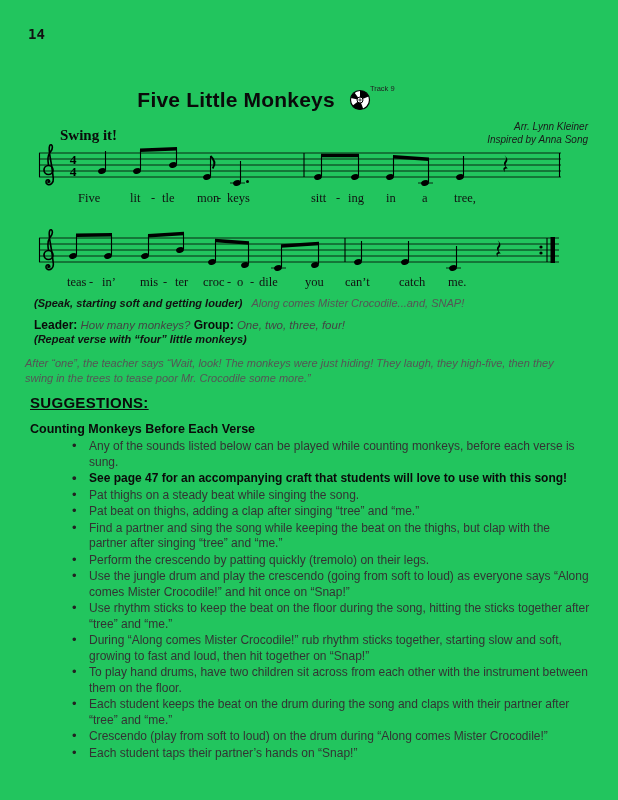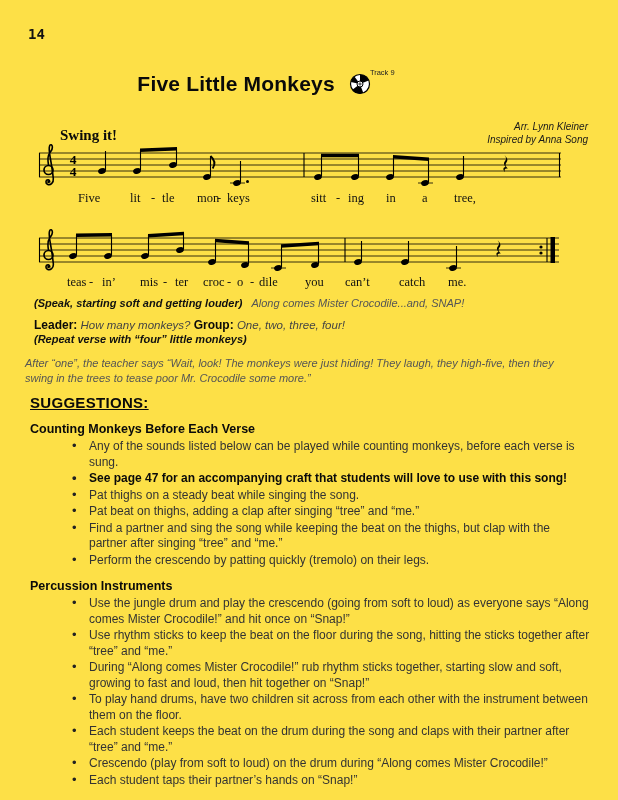--- a/index.html
+++ b/index.html
@@ -1,20 +1,20 @@
 <!DOCTYPE html>
 <html><head>
 <meta charset="utf-8">
 <style>
   html,body{margin:0;padding:0;background:#fff;}
-  #page{position:relative;width:618px;height:800px;background:#fde047;overflow:hidden;
+  #page{position:relative;width:618px;height:800px;background:#22c55e;overflow:hidden;
         font-family:"Liberation Sans",sans-serif;color:#222;}
   .abs{position:absolute;}
   #page-number{left:28px;top:26px;font-family:"DejaVu Sans Mono",monospace;font-weight:bold;font-size:14px;color:#111;}
-  #title-row{left:0;top:72px;width:532px;display:flex;justify-content:center;align-items:center;gap:8px;}
+  #title-row{left:0;top:88px;width:532px;display:flex;justify-content:center;align-items:center;gap:8px;}
   #song-title{font-size:21px;font-weight:bold;color:#0a0a0a;letter-spacing:0.2px;}
   #track-group{display:flex;margin-left:4px;}
   #track-label{font-size:7.5px;color:#222;margin-left:-7px;margin-top:-4px;}
   .call-line{font-size:11.5px;color:#333;}
   .call-line b{color:#0a0a0a;font-size:12px;}
   .call-line i{color:#444;}
   #leader-line-1{left:34px;top:103px;}
   #tempo-marking{left:60px;top:127px;font-family:"Liberation Serif",serif;font-weight:bold;font-size:15px;color:#0a0a0a;}
   #credits{right:30px;top:120px;text-align:right;font-style:italic;font-size:10px;line-height:13px;color:#1a1a1a;}
   svg .sline{stroke:#000;stroke-width:0.8;}
@@ -232,21 +232,20 @@
         <ul class="bullets">
           <li>Any of the sounds listed below can be played while counting monkeys, before each verse is sung.</li>
           <li class="b">See page 47 for an accompanying craft that students will love to use with this song!</li>
         </ul>
         <ul class="bullets">
           <li>Pat thighs on a steady beat while singing the song.</li>
           <li>Pat beat on thighs, adding a clap after singing “tree” and “me.”</li>
           <li>Find a partner and sing the song while keeping the beat on the thighs, but clap with the partner after singing “tree” and “me.”</li>
           <li>Perform the crescendo by patting quickly (tremolo) on their legs.</li>
         </ul>
-        <div class="sec-title">Percussion Instruments</div>
         <ul class="bullets">
           <li>Use the jungle drum and play the crescendo (going from soft to loud) as everyone says “Along comes Mister Crocodile!” and hit once on “Snap!”</li>
           <li>Use rhythm sticks to keep the beat on the floor during the song, hitting the sticks together after “tree” and “me.”</li>
           <li>During “Along comes Mister Crocodile!” rub rhythm sticks together, starting slow and soft, growing to fast and loud, then hit together on “Snap!”</li>
           <li>To play hand drums, have two children sit across from each other with the instrument between them on the floor.</li>
           <li>Each student keeps the beat on the drum during the song and claps with their partner after “tree” and “me.”</li>
           <li>Crescendo (play from soft to loud) on the drum during “Along comes Mister Crocodile!”</li>
           <li>Each student taps their partner’s hands on “Snap!”</li>
         </ul>
       </div>

